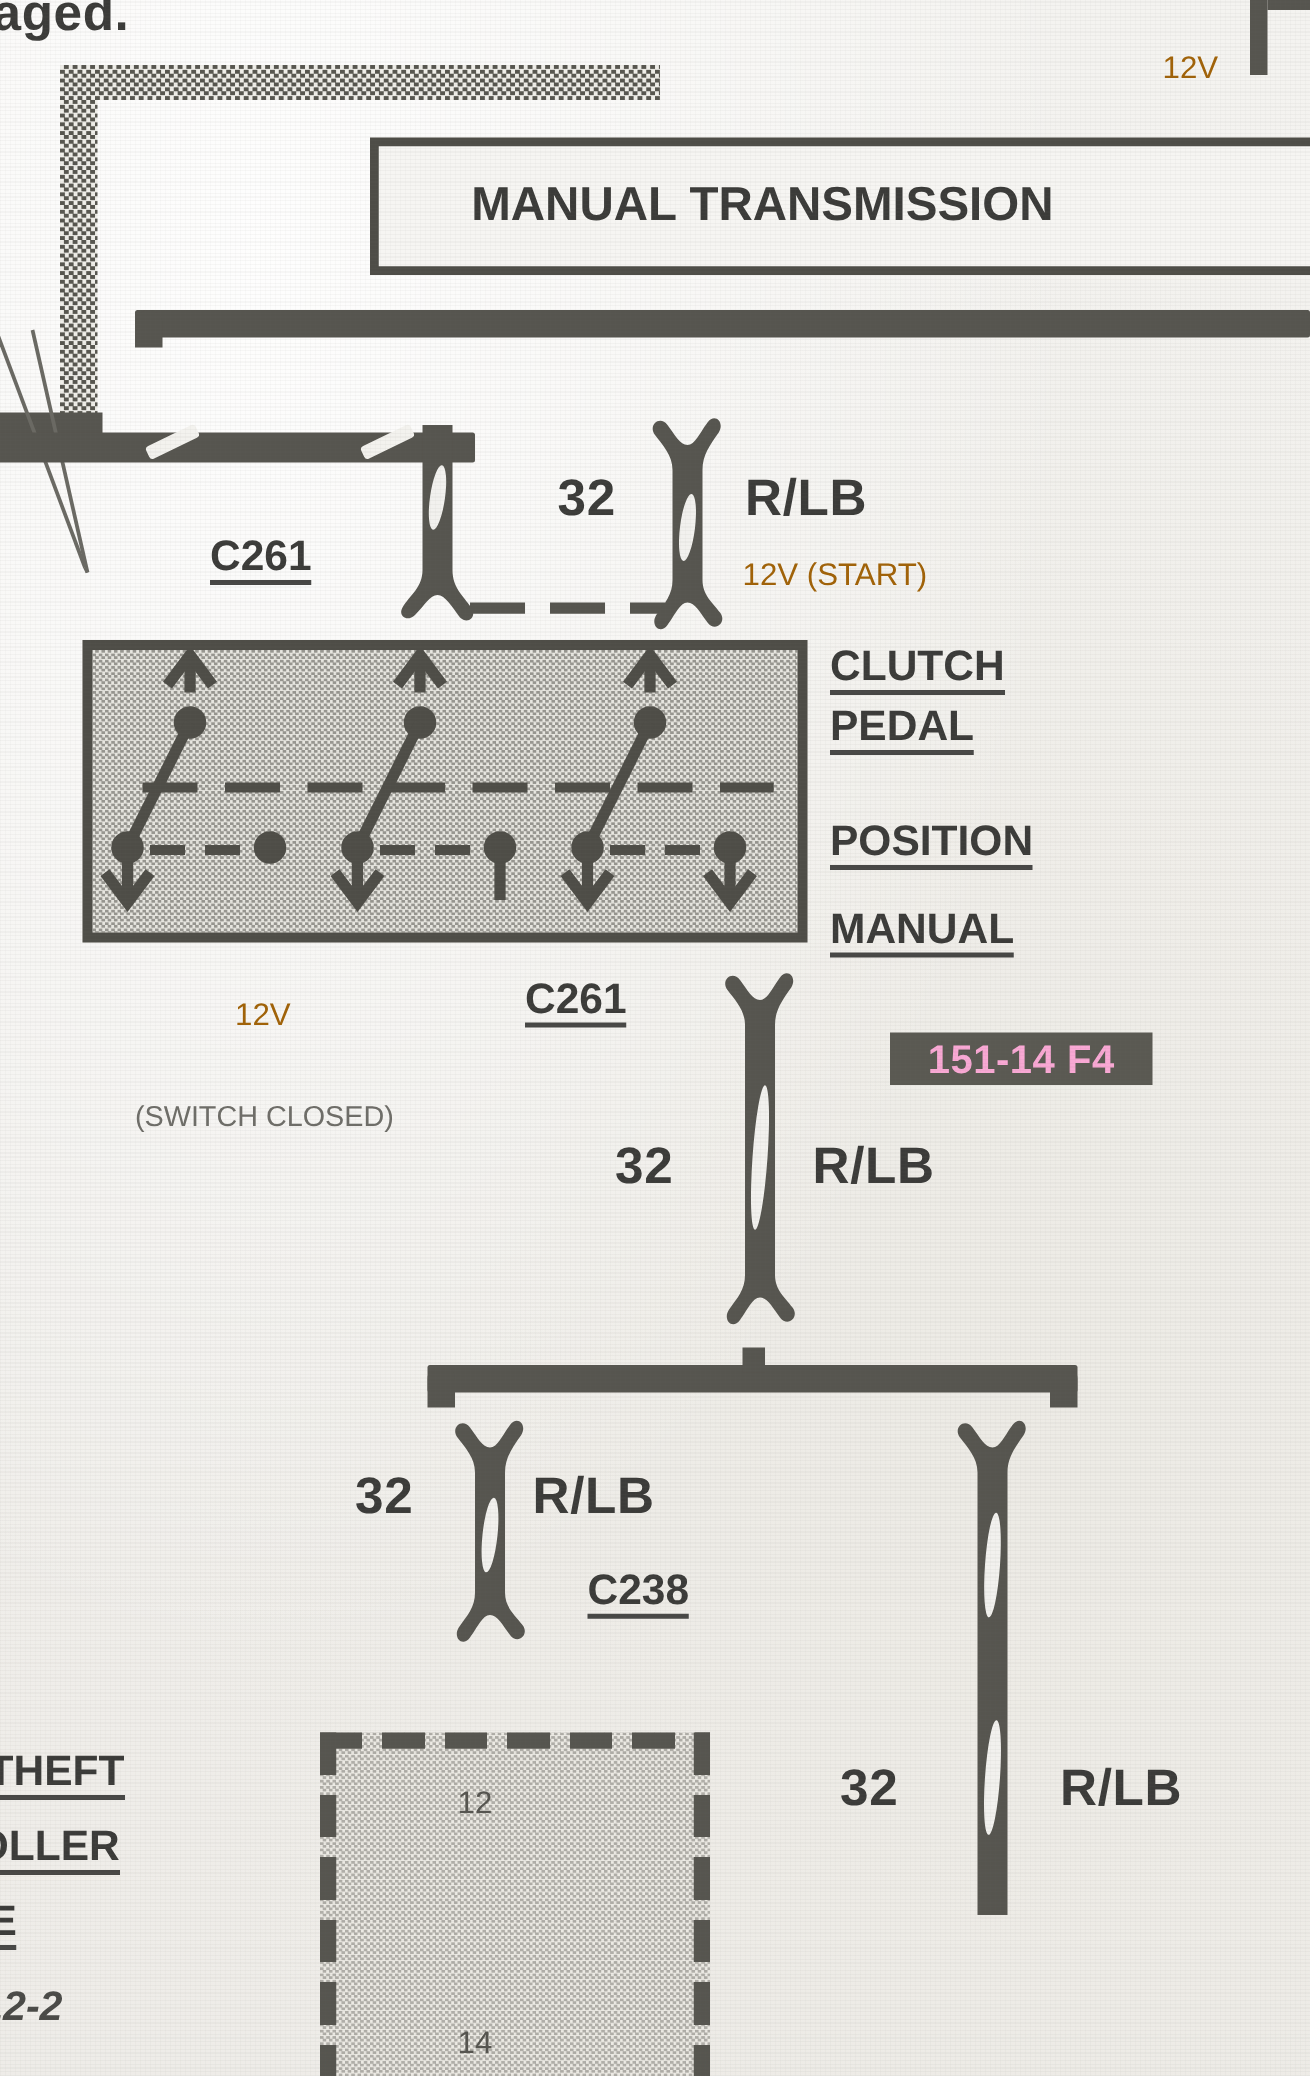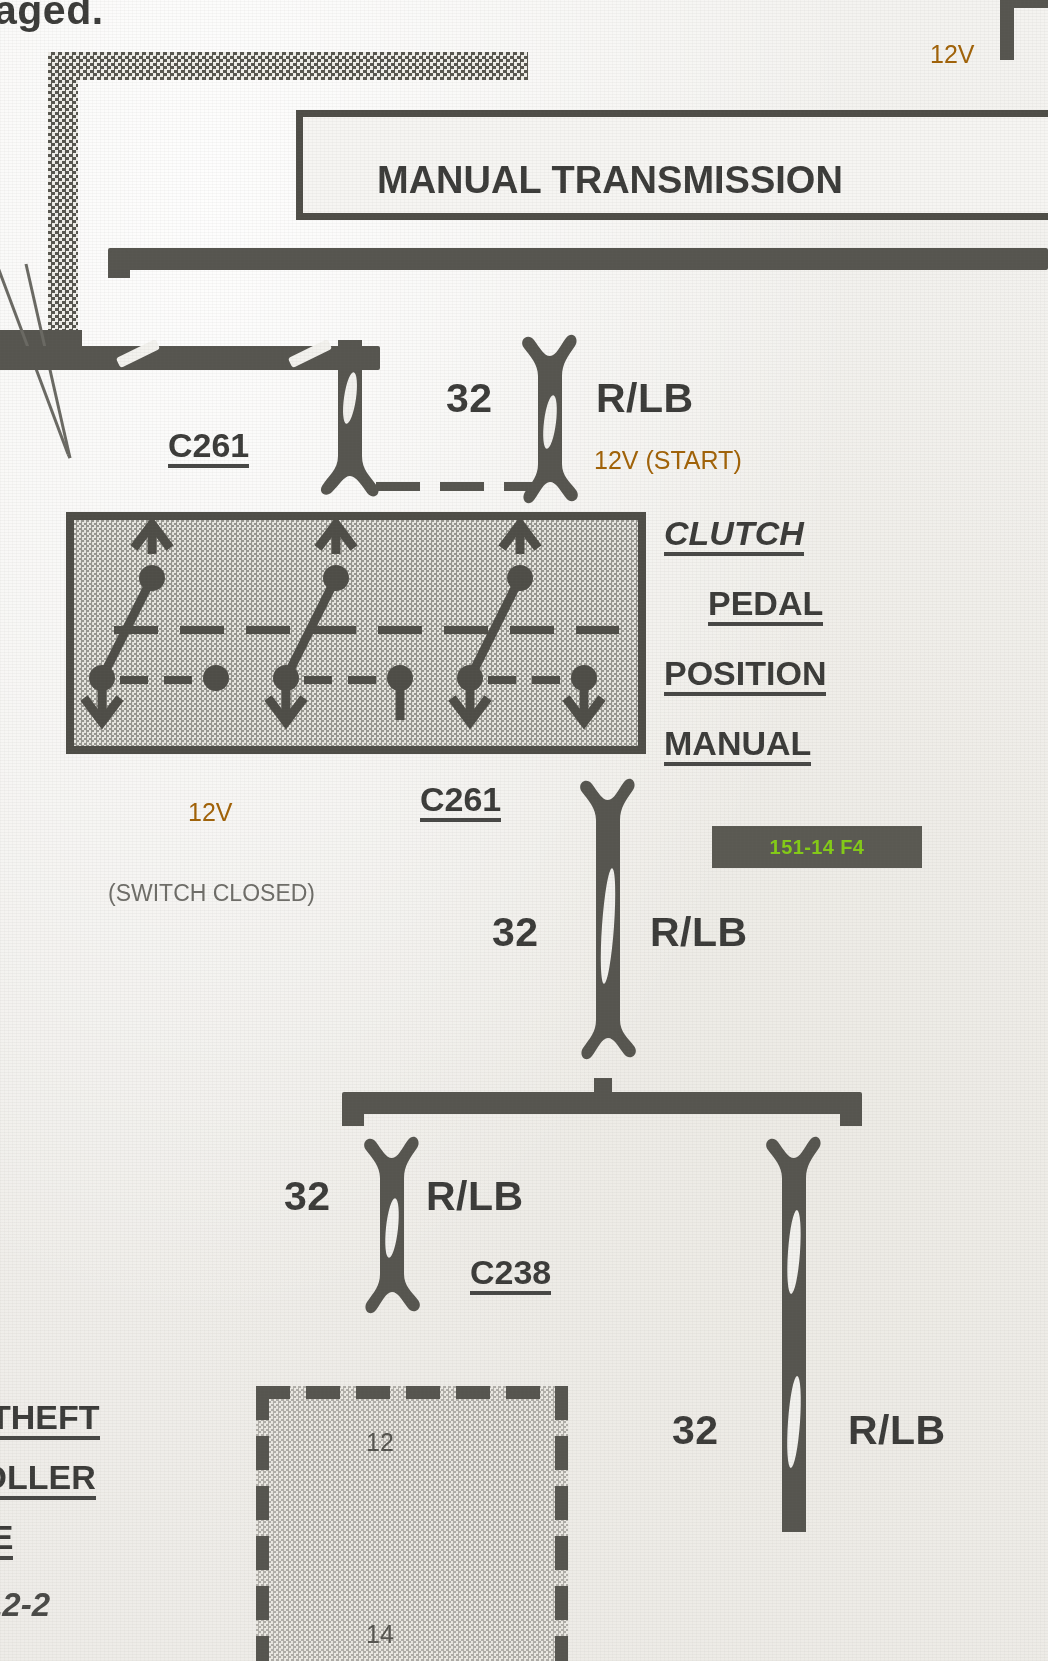--- a/index.html
+++ b/index.html
@@ -57,21 +57,21 @@
   #swbox{
     border:8px solid #4e4d47;
     box-sizing:border-box;
     background-color:#e7e6e0;
     background-image:
       repeating-conic-gradient(rgba(86,85,79,.55) 0% 25%, rgba(255,255,255,0) 0% 50%);
     background-size:5px 5px;
   }
   
   #refchip{
-    background:#5a5952;color:#84cc16;font-weight:bold;font-size:20px;
+    background:#5a5952;color:#f9a8d4;font-weight:bold;font-size:32px;
     display:flex;align-items:center;justify-content:center;letter-spacing:.4px;
   }
   
   #dashbox{
     box-sizing:border-box;
     background-color:#eceae4;
     background-image:
       repeating-conic-gradient(rgba(86,85,79,.40) 0% 25%, rgba(255,255,255,0) 0% 50%);
     background-size:5px 5px;
   }
@@ -95,21 +95,21 @@
   <line x1="0" y1="0" x2="72" y2="192" stroke="#6a6963" stroke-width="3"></line>
   <line x1="30" y1="2" x2="74" y2="196" stroke="#6a6963" stroke-width="3"></line>
   <line x1="72" y1="192" x2="74" y2="196" stroke="#6a6963" stroke-width="3"></line>
 </svg>
 
 <div class="t sm" style="left:930px;top:42px;">12V</div>
 <div class="lyr" style="left:1000px;top:-10px;width:14px;height:70px;background:#56554f;"></div>
 <div class="lyr" style="left:1014px;top:-10px;width:34px;height:18px;background:#56554f;"></div>
 
 <div class="lyr" id="mtbox" style="left:296px;top:110px;width:780px;height:110px;">
-  <div class="t big2" style="left:74px;top:28px;margin-top:16px;">MANUAL TRANSMISSION</div>
+  <div class="t big2" style="left:74px;top:28px;">MANUAL TRANSMISSION</div>
 </div>
 
 <div class="lyr bar" style="left:108px;top:248px;width:940px;height:22px;"></div>
 <div class="lyr bar" style="left:108px;top:248px;width:22px;height:30px;border-radius:12px 12px 0 0;"></div>
 
 <div class="lyr bar" style="left:-12px;top:346px;width:392px;height:24px;">
   <div class="bar-hl" style="left:128px;top:2px;width:44px;height:11px;"></div>
   <div class="bar-hl" style="left:300px;top:2px;width:44px;height:11px;"></div>
 </div>
 
@@ -162,22 +162,22 @@
     <path d="M378,178 L396,202 L414,178" stroke="#4e4d47" stroke-width="9" fill="none"></path>
     <circle cx="510" cy="158" r="13" fill="#4e4d47"></circle>
     <path d="M510,158 L510,200" stroke="#4e4d47" stroke-width="9"></path>
     <path d="M492,178 L510,202 L528,178" stroke="#4e4d47" stroke-width="9" fill="none"></path>
     <line x1="414" y1="160" x2="496" y2="160" stroke="#4e4d47" stroke-width="8" stroke-dasharray="28 16"></line>
 
     <line x1="40" y1="110" x2="545" y2="110" stroke="#4e4d47" stroke-width="8" stroke-dasharray="44 22"></line>
   </svg>
 </div>
 
-<div class="t med uline" style="left:664px;top:516px;font-style:italic;">CLUTCH</div>
-<div class="t med uline" style="left:664px;top:586px;margin-left:44px;">PEDAL</div>
+<div class="t med uline" style="left:664px;top:516px;">CLUTCH</div>
+<div class="t med uline" style="left:664px;top:564px;">PEDAL</div>
 <div class="t med uline" style="left:664px;top:656px;">POSITION</div>
 <div class="t med uline" style="left:664px;top:726px;">MANUAL</div>
 
 <div class="lyr" id="refchip" style="left:712px;top:826px;width:210px;height:42px;">151-14 F4</div>
 
 <div class="t sm" style="left:188px;top:800px;">12V</div>
 <div class="t sm2" style="left:108px;top:846px;">(SWITCH  CLOSED)</div>
 <div class="t med uline" style="left:420px;top:782px;">C261</div>
 
 <svg class="lyr" style="left:566px;top:776px;width:80px;height:290px;">

